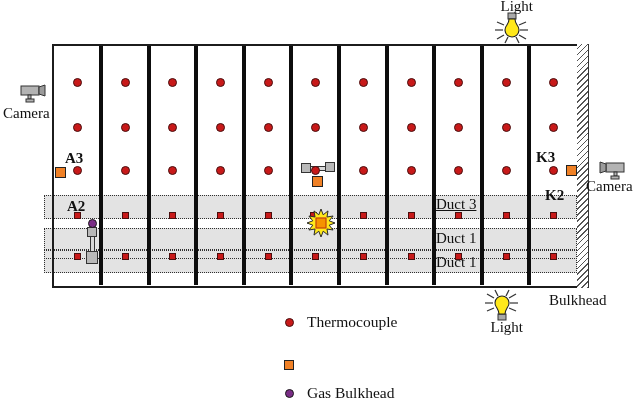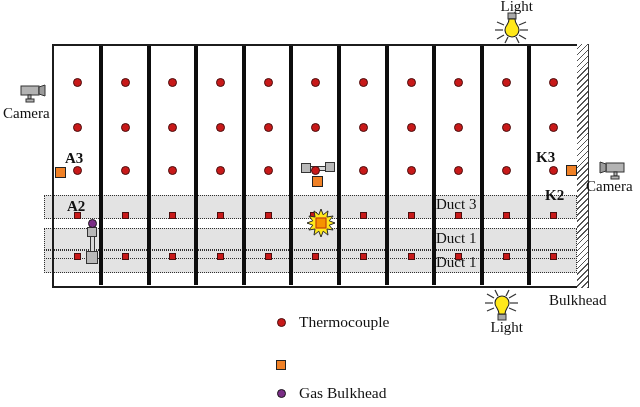--- a/index.html
+++ b/index.html
@@ -28,21 +28,21 @@
   .calorimeter{position:absolute;width:9px;height:9px;z-index:3;
     background:var(--c-calorimeter,#f08126);border:1px solid #222;}
   .gas-dot{position:absolute;width:7px;height:7px;border-radius:50%;z-index:3;
     background:var(--c-gas_sampling,#7a2d86);border:1px solid #1a1a1a;}
   .smoke-sq{position:absolute;background:var(--c-smokemeter,#b9b9b9);border:1px solid #333;}
   .smoke-bar{position:absolute;background:#d9d9d9;border:1px solid #333;}
   .smokemeter{position:absolute;z-index:3;}
   .icon-abs{position:absolute;z-index:4;}
   .label-top{z-index:5;}
   
-  .legend-row{position:absolute;left:238px;display:flex;align-items:center;z-index:5;}
+  .legend-row{position:absolute;left:246px;display:flex;align-items:center;z-index:5;}
   .legend-iconbox{width:48px;display:flex;justify-content:flex-end;align-items:center;padding-right:4px;}
   .legend-label{margin-left:9px;font-size:15.5px;}
   .lg-thermo{width:7px;height:7px;border-radius:50%;background:var(--c-thermocouple,#c81919);border:1px solid #471010;}
   .lg-cal{width:8px;height:8px;background:var(--c-calorimeter,#f08126);border:1px solid #222;}
   .lg-gas{width:7px;height:7px;border-radius:50%;background:var(--c-gas_sampling,#7a2d86);border:1px solid #1a1a1a;}
   .lg-smoke{position:relative;width:33px;height:11px;}
   .lg-smoke .s1{position:absolute;left:0;top:1;width:8px;height:8px;background:var(--c-smokemeter,#b9b9b9);border:1px solid #333;}
   .lg-smoke .s2{position:absolute;right:0;top:1;width:8px;height:8px;background:var(--c-smokemeter,#b9b9b9);border:1px solid #333;}
   .lg-smoke .bar{position:absolute;left:8px;top:3px;width:17px;height:3px;background:#d9d9d9;border:1px solid #333;}
 </style>
@@ -121,21 +121,21 @@
         <line x1="27" y1="20" x2="34" y2="23"></line>
     </g>
     <rect x="16" y="26" width="8" height="6" fill="#a9a9a9" stroke="#333" stroke-width="1"></rect>
     <path d="M17 26 h6 c0 -3 1.2 -4.5 2.4 -6.5 a7 7 0 1 0 -10.8 0 c1.2 2 2.4 3.5 2.4 6.5 z" fill="var(--c-light_yellow,#ffe81a)" stroke="#222" stroke-width="1.1"></path>
   </svg>
 
   <div class="lbl bold label-top" style="left:65px;top:151px;">A3</div>
   <div class="lbl bold label-top" style="left:67px;top:199px;">A2</div>
   <div class="lbl bold label-top" style="left:536px;top:150px;">K3</div>
   <div class="lbl bold label-top" style="left:545px;top:188px;">K2</div>
-  <div class="lbl label-top" style="left:436px;top:197px;">Duct 3</div>
+  <div class="lbl label-top" style="left:436px;top:197px;text-decoration:underline;">Duct 3</div>
   <div class="lbl label-top" style="left:436px;top:231px;">Duct 1</div>
   <div class="lbl label-top" style="left:436px;top:255px;">Duct 1</div>
   <div class="lbl label-top" style="left:549px;top:293px;">Bulkhead</div>
   <div class="lbl label-top" style="left:3px;top:106px;">Camera</div>
   <div class="lbl label-top" style="left:586px;top:179px;">Camera</div>
   <div class="lbl label-top centered" style="left:489px;top:-1px;width:44px;">Light</div>
   <div class="lbl label-top centered" style="left:479px;top:320px;width:44px;">Light</div>
 
   <div class="legend-row" style="top:313px;">
     <div class="legend-iconbox">

